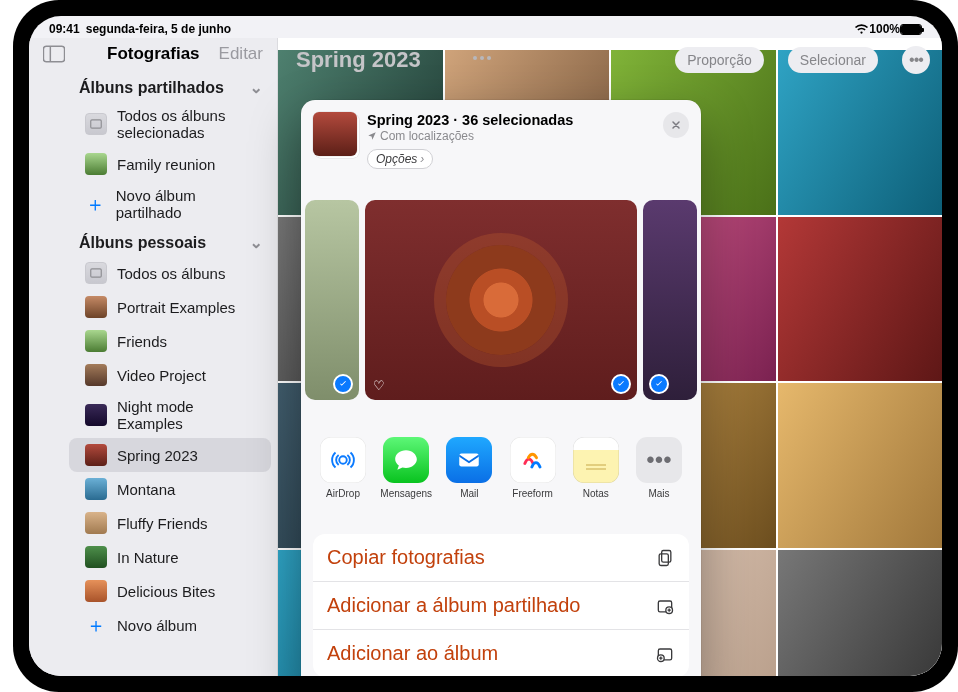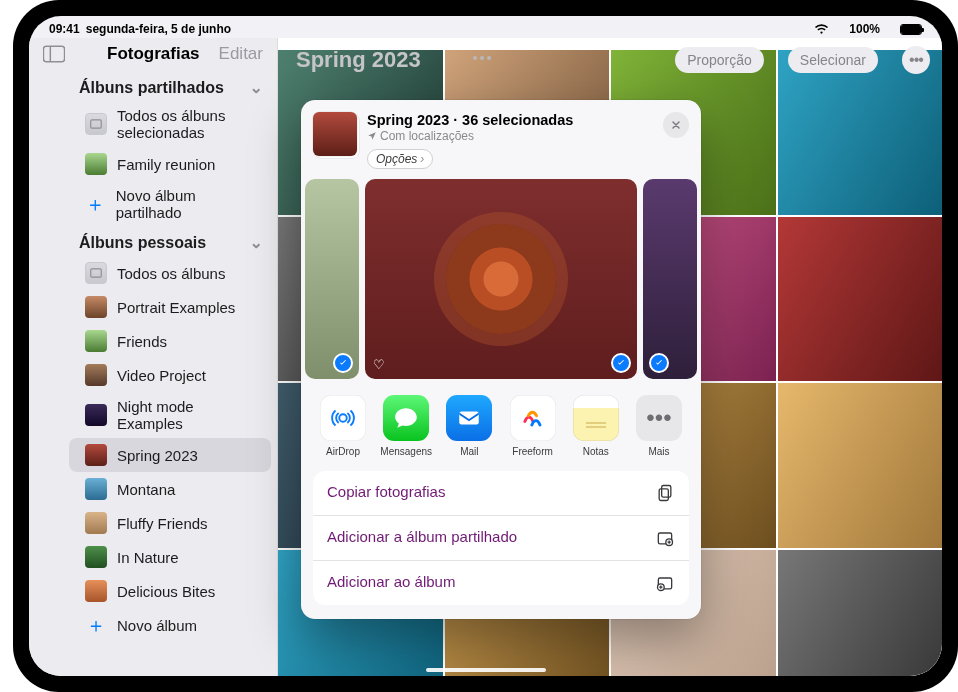--- a/index.html
+++ b/index.html
@@ -3,21 +3,21 @@
 <meta charset="utf-8">
 <style>
 * { margin: 0; padding: 0; box-sizing: border-box; font-family: -apple-system, "SF Pro Text", Helvetica, Arial, sans-serif; -webkit-font-smoothing: antialiased; }
 body { background: #fff; display: flex; align-items: center; justify-content: center; height: 692px; width: 958px; }
 .device { width: 958px; height: 692px; background: #000; border-radius: 46px; padding: 16px; position: relative; margin-left: 13px; }
 .screen { width: 100%; height: 100%; background: #f2f2f6; border-radius: 32px; overflow: hidden; position: relative; display: flex; flex-direction: column; }
 
 
 .status-bar { height: 22px; display: flex; justify-content: space-between; align-items: center; padding: 4px 20px 0; font-size: 12px; font-weight: 600; color: #000; }
 .status-left { display: flex; gap: 6px; align-items: center; }
-.status-right { display: flex; gap: 20px; align-items: center; text-align: center; }
+.status-right { display: flex; gap: 0; align-items: center; text-align: center; }
 .battery-icon { width: 22px; height: 11px; border: 1px solid #000; border-radius: 3px; position: relative; }
 .battery-icon::after { content: ""; position: absolute; right: -3px; top: 3px; width: 2px; height: 4px; background: #000; border-radius: 0 1px 1px 0; }
 .battery-fill { background: #000; width: 100%; height: 100%; border-radius: 2px; }
 .wifi-icon { width: 15px; height: 11px; }
 
 
 .app { flex: 1; display: flex; overflow: hidden; position: relative; }
 
 
 .sidebar { width: 249px; background: #ececf0; display: flex; flex-direction: column; border-right: 1px solid rgba(0,0,0,.07); }
@@ -38,21 +38,21 @@
 .main { flex: 1; background: #fff; position: relative; overflow: hidden; }
 .main-header { position: absolute; top: 0; left: 0; right: 0; height: 44px; display: flex; align-items: center; justify-content: space-between; padding: 0 12px; z-index: 2; }
 .main-title { font-size: 22px; font-weight: 700; color: #c5c5c8; padding-left: 6px; }
 .main-actions { display: flex; gap: 24px; align-items: center; }
 .pill-btn { background: #ededf1; color: #86868a; padding: 5px 12px; border-radius: 14px; font-size: 14px; font-weight: 500; }
 .circle-btn { width: 28px; height: 28px; border-radius: 50%; background: #ededf1; display: flex; align-items: center; justify-content: center; color: #86868a; font-size: 16px; letter-spacing: -1px; }
 .photo-grid { position: absolute; inset: 0; top: 12px; display: grid; grid-template-columns: repeat(4, 1fr); gap: 2px; padding: 0; }
 .photo-cell { background: #888; aspect-ratio: 1; background-size: cover; background-position: center; }
 
 
-.share-sheet { position: absolute; left: 272px; top: 62px; width: 400px; background: #f7f7f9; border-radius: 14px; box-shadow: 0 20px 50px rgba(0,0,0,.35), 0 0 0 .5px rgba(0,0,0,.1); z-index: 10; overflow: hidden; display: flex; flex-direction: column; }
+.share-sheet { position: absolute; left: 272px; top: 62px; width: 400px; background: #f7f7f9; border-radius: 14px; box-shadow: 0 20px 50px rgba(0,0,0,.35), 0 0 0 .5px rgba(0,0,0,.1); z-index: 10; overflow: hidden; display: flex; flex-direction: column; gap: 21px; }
 .share-top { display: flex; align-items: flex-start; gap: 10px; padding: 12px 12px 10px; position: relative; }
 .share-thumb { width: 44px; height: 44px; border-radius: 6px; background: #a86f50; box-shadow: 0 0 0 .5px rgba(0,0,0,.1), 2px 2px 0 #fff, 2px 2px 0 .5px rgba(0,0,0,.1); }
 .share-title { font-size: 14.5px; font-weight: 600; color: #000; }
 .share-sub { font-size: 12px; color: #8a8a8e; display: flex; align-items: center; gap: 3px; margin-top: 1px; }
 .share-close { position: absolute; right: 12px; top: 12px; width: 26px; height: 26px; border-radius: 50%; background: #e7e7ea; display: flex; align-items: center; justify-content: center; color: #7c7c82; font-size: 13px; font-weight: 700; }
 .options-chip { display: inline-flex; align-items: center; gap: 3px; border: .5px solid #d0d0d4; border-radius: 12px; padding: 2px 8px; font-size: 12px; color: #3a3a3c; margin-top: 6px; background: #fff; font-style: italic; }
 .share-previews { display: flex; gap: 6px; padding: 0 4px 6px; }
 .preview-lg { flex: 0 0 272px; height: 200px; border-radius: 10px; position: relative; background: linear-gradient(#7f2e2e, #5f1d1d); overflow: hidden; }
 .preview-side { flex: 0 0 54px; height: 200px; border-radius: 10px; position: relative; overflow: hidden; }
 .preview-left { background: linear-gradient(#b7c6a2,#7f8e6b); }
@@ -67,21 +67,21 @@
 .app-icon { display: flex; flex-direction: column; align-items: center; gap: 5px; width: 56px; }
 .app-square { width: 46px; height: 46px; border-radius: 11px; display: flex; align-items: center; justify-content: center; font-size: 24px; color: #fff; }
 .app-label { font-size: 10px; color: #3a3a3c; text-align: center; }
 .airdrop { background: #fff; box-shadow: inset 0 0 0 .5px rgba(0,0,0,.1); }
 .messages { background: linear-gradient(#5df777,#09c31f); }
 .mail { background: linear-gradient(#1fa8ff,#0a6fe6); }
 .freeform { background: #fff; box-shadow: inset 0 0 0 .5px rgba(0,0,0,.1); }
 .notes { background: linear-gradient(#fff 0 28%, #fdf3b1 28% 100%); box-shadow: inset 0 0 0 .5px rgba(0,0,0,.12); }
 .more { background: #e7e7ea; color: #6d6d72; }
 .actions-list { margin: 10px 12px 14px; background: #fff; border-radius: 12px; overflow: hidden; }
-.action-row { display: flex; align-items: flex-start; justify-content: space-between; padding: 12px 14px; font-size: 15px; color: #701a75; border-bottom: .5px solid #e3e3e6; }
+.action-row { display: flex; align-items: center; justify-content: space-between; padding: 12px 14px; font-size: 20px; color: #c2410c; border-bottom: .5px solid #e3e3e6; }
 .action-row:last-child { border-bottom: none; }
 .action-icon { color: #3a3a3c; width: 20px; height: 20px; }
 
 .home-indicator { position: absolute; bottom: 4px; left: 50%; transform: translateX(-50%); width: 120px; height: 4px; background: #fff; border-radius: 3px; opacity: .9; z-index: 20; }
 .grabber { position: absolute; top: 18px; left: 50%; transform: translateX(-50%); width: 26px; height: 4px; display: flex; gap: 3px; z-index: 5; }
 .grabber span { width: 4px; height: 4px; background: #b7b7bc; border-radius: 50%; }
 
 
 .g1{background:linear-gradient(120deg,#4e806f,#1f3a33)}
 .g2{background:linear-gradient(120deg,#cfa37a,#7a593d)}

